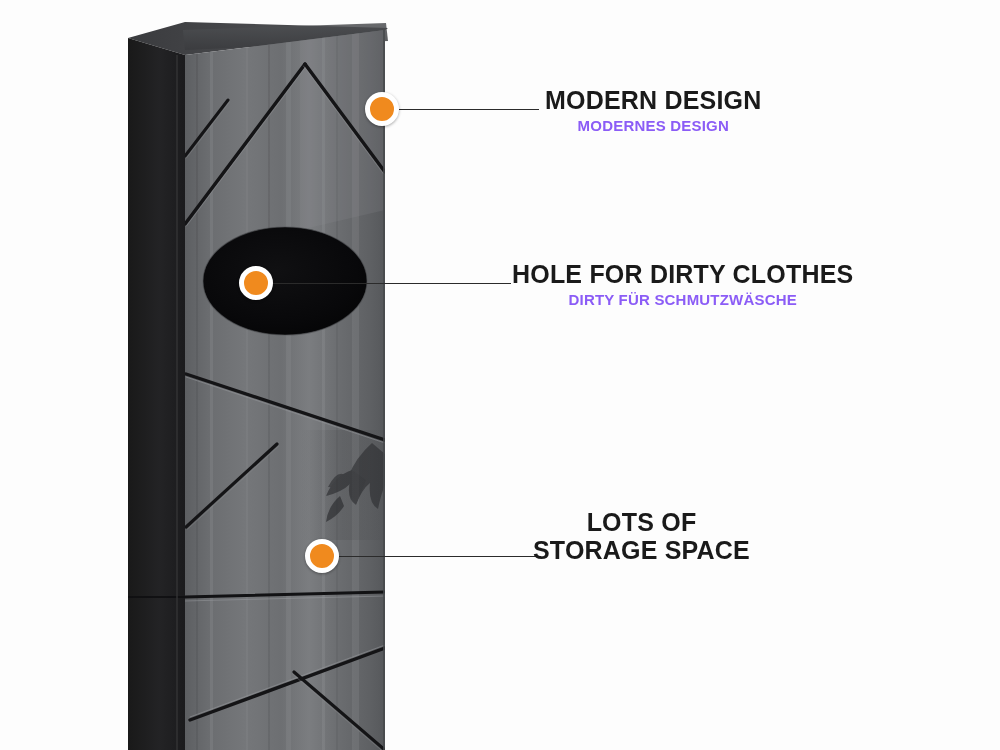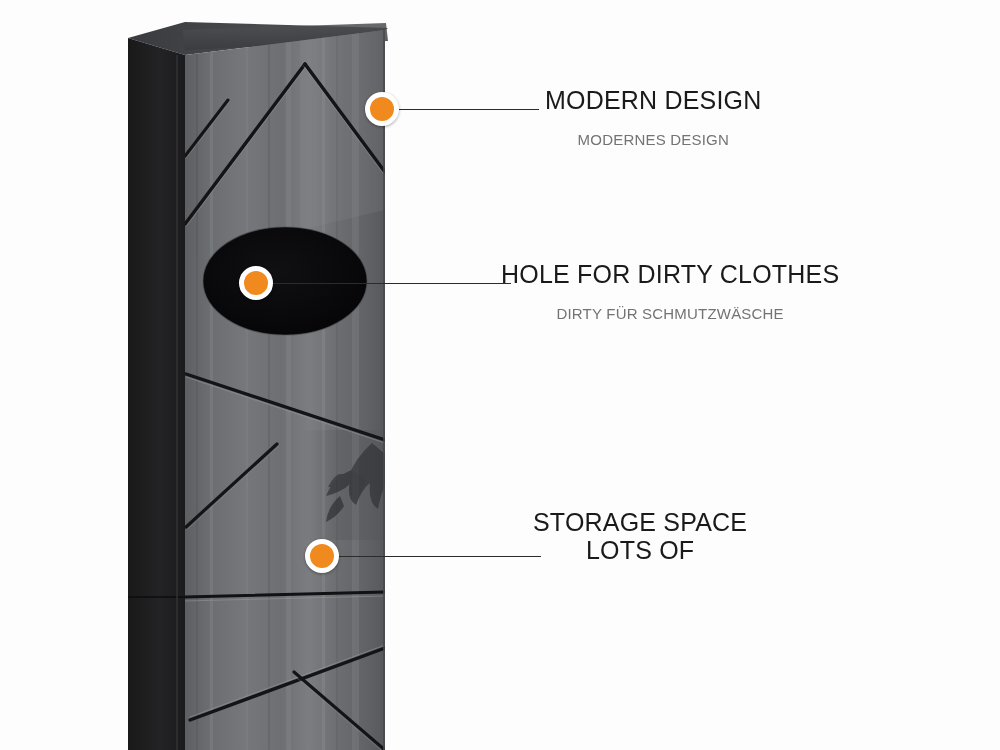--- a/index.html
+++ b/index.html
@@ -47,29 +47,29 @@
   .label-block {
     position: absolute;
     text-align: center;
     white-space: nowrap;
   }
   .label-title {
     color: #1a1a1a;
     font-size: 25px;
     line-height: 28px;
     letter-spacing: 0.2px;
-    font-weight: 400;
+    font-weight: 700;
   }
   .label-sub {
-    color: #737373;
+    color: #8b5cf6;
     font-size: 15px;
     line-height: 20px;
     letter-spacing: 0.2px;
-    margin-top: 16px;
-    font-weight: 400;
+    margin-top: 2px;
+    font-weight: 700;
   }
 </style>
 </head>
 <body>
 
 <div id="stage">
 
   <svg id="product" viewBox="0 0 1000 750" xmlns="http://www.w3.org/2000/svg">
     <defs>
       <linearGradient id="frontGloss" x1="0" y1="0" x2="1" y2="0">
@@ -187,28 +187,28 @@
     <div class="marker" style="left:365px; top:92px;"></div>
     <div class="label-block" style="left:545px; top:86px;">
       <div class="label-title">MODERN DESIGN</div>
       <div class="label-sub">MODERNES DESIGN</div>
     </div>
   </div>
 
   <div class="callout">
     <div class="leader-line" style="left:273px; top:283px; width:238px;"></div>
     <div class="marker" style="left:239px; top:266px;"></div>
-    <div class="label-block" style="left:501px; top:260px;">
+    <div class="label-block" style="left:512px; top:260px;">
       <div class="label-title">HOLE FOR DIRTY CLOTHES</div>
       <div class="label-sub">DIRTY FÜR SCHMUTZWÄSCHE</div>
     </div>
   </div>
 
   <div class="callout">
     <div class="leader-line" style="left:339px; top:556px; width:202px;"></div>
     <div class="marker" style="left:305px; top:539px;"></div>
     <div class="label-block" style="left:533px; top:508px;">
+      <div class="label-title">LOTS OF</div>
       <div class="label-title">STORAGE SPACE</div>
-      <div class="label-title">LOTS OF</div>
     </div>
   </div>
 
 </div>
 
 </body></html>

